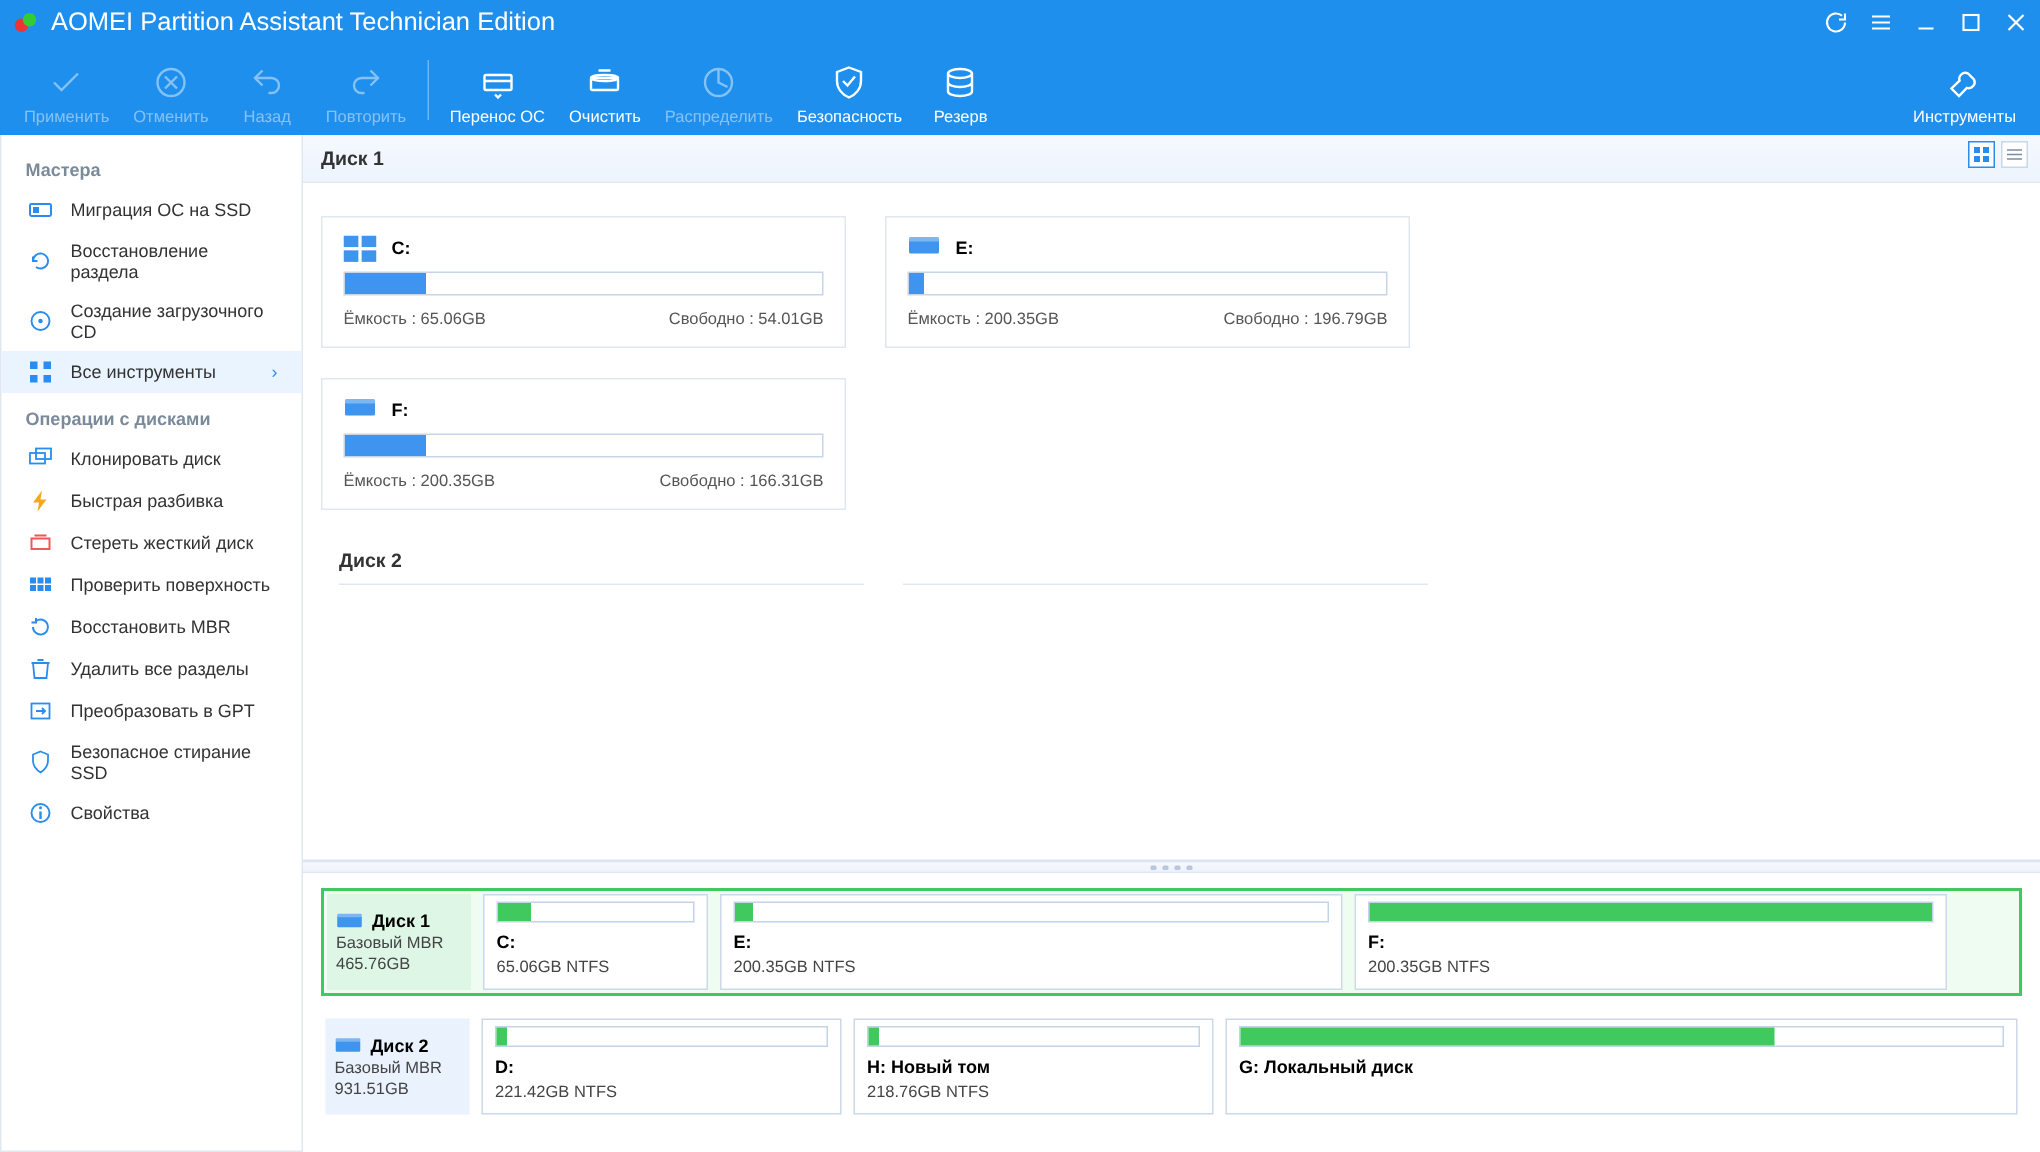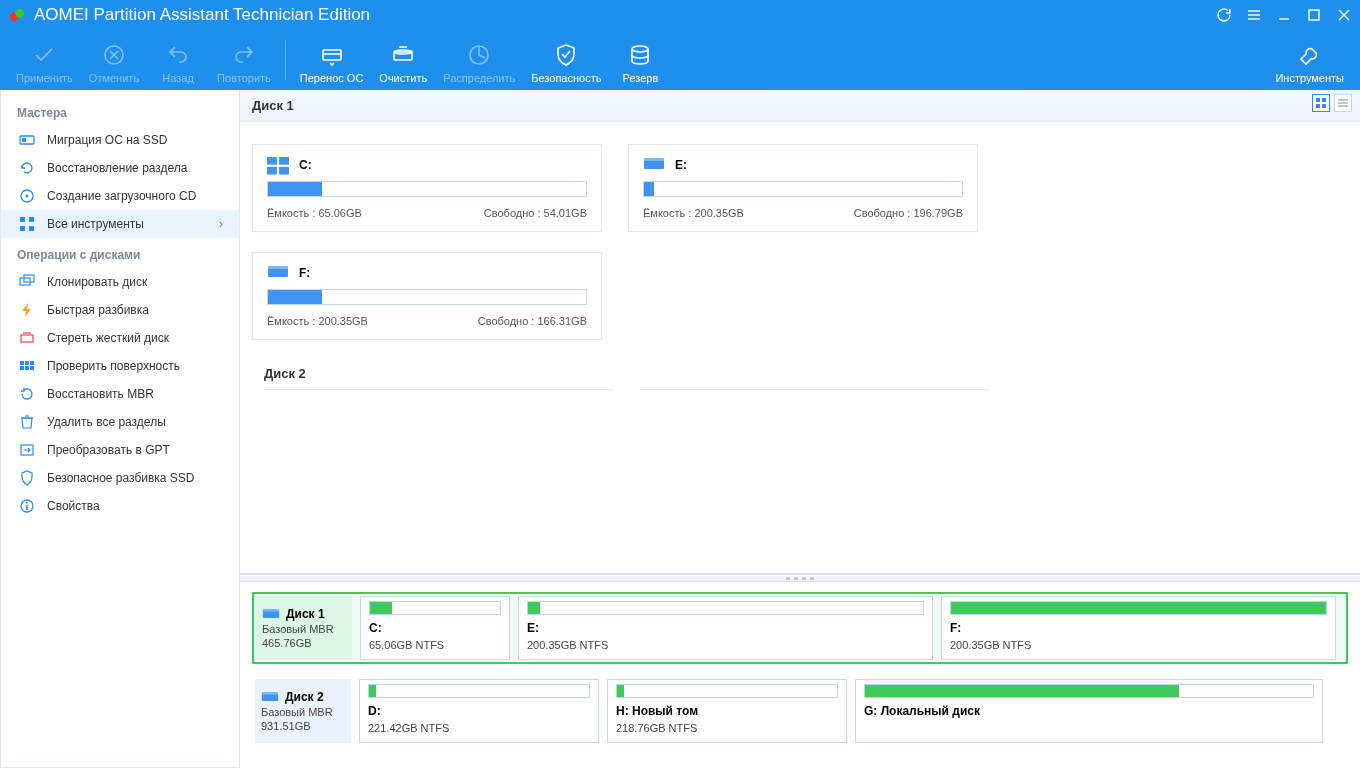--- a/index.html
+++ b/index.html
@@ -330,21 +330,21 @@
           </svg>
         </span>
       <span>Преобразовать в GPT</span>
     </div>
     <div class="sb-item">
       <span class="ic">
           <svg viewBox="0 0 16 16">
             <path d="M8 1l5 2v4c0 4-2 6-5 8-3-2-5-4-5-8V3l5-2z" fill="none" stroke="#2a8cf0" stroke-width="1.2"></path>
           </svg>
         </span>
-      <span>Безопасное разбивка SSD</span>
+      <span>Безопасное стирание SSD</span>
     </div>
     <div class="sb-item">
       <span class="ic">
           <svg viewBox="0 0 16 16">
             <circle cx="8" cy="8" r="6" fill="none" stroke="#2a8cf0" stroke-width="1.3"></circle>
             <line x1="8" y1="7" x2="8" y2="12" stroke="#2a8cf0" stroke-width="1.6"></line>
             <circle cx="8" cy="4.5" r="1" fill="#2a8cf0"></circle>
           </svg>
         </span>
       <span>Свойства</span>
@@ -509,21 +509,21 @@
       <div class="pname">D:</div>
       <div class="pcap">221.42GB NTFS</div>
     </div>
           <div class="part" style="width:240px">
       <div class="pbar">
               <div class="pf" style="width:3%;background:#3fc95f"></div>
             </div>
       <div class="pname">H: Новый том</div>
       <div class="pcap">218.76GB NTFS</div>
     </div>
-          <div class="part" style="width:468px">
+          <div class="part" style="width:528px">
       <div class="pbar">
               <div class="pf" style="width:70%;background:#3fc95f"></div>
             </div>
       <div class="pname">G: Локальный диск</div>
     </div>
   </div>
       </div>
   </div>
 </div>
 

